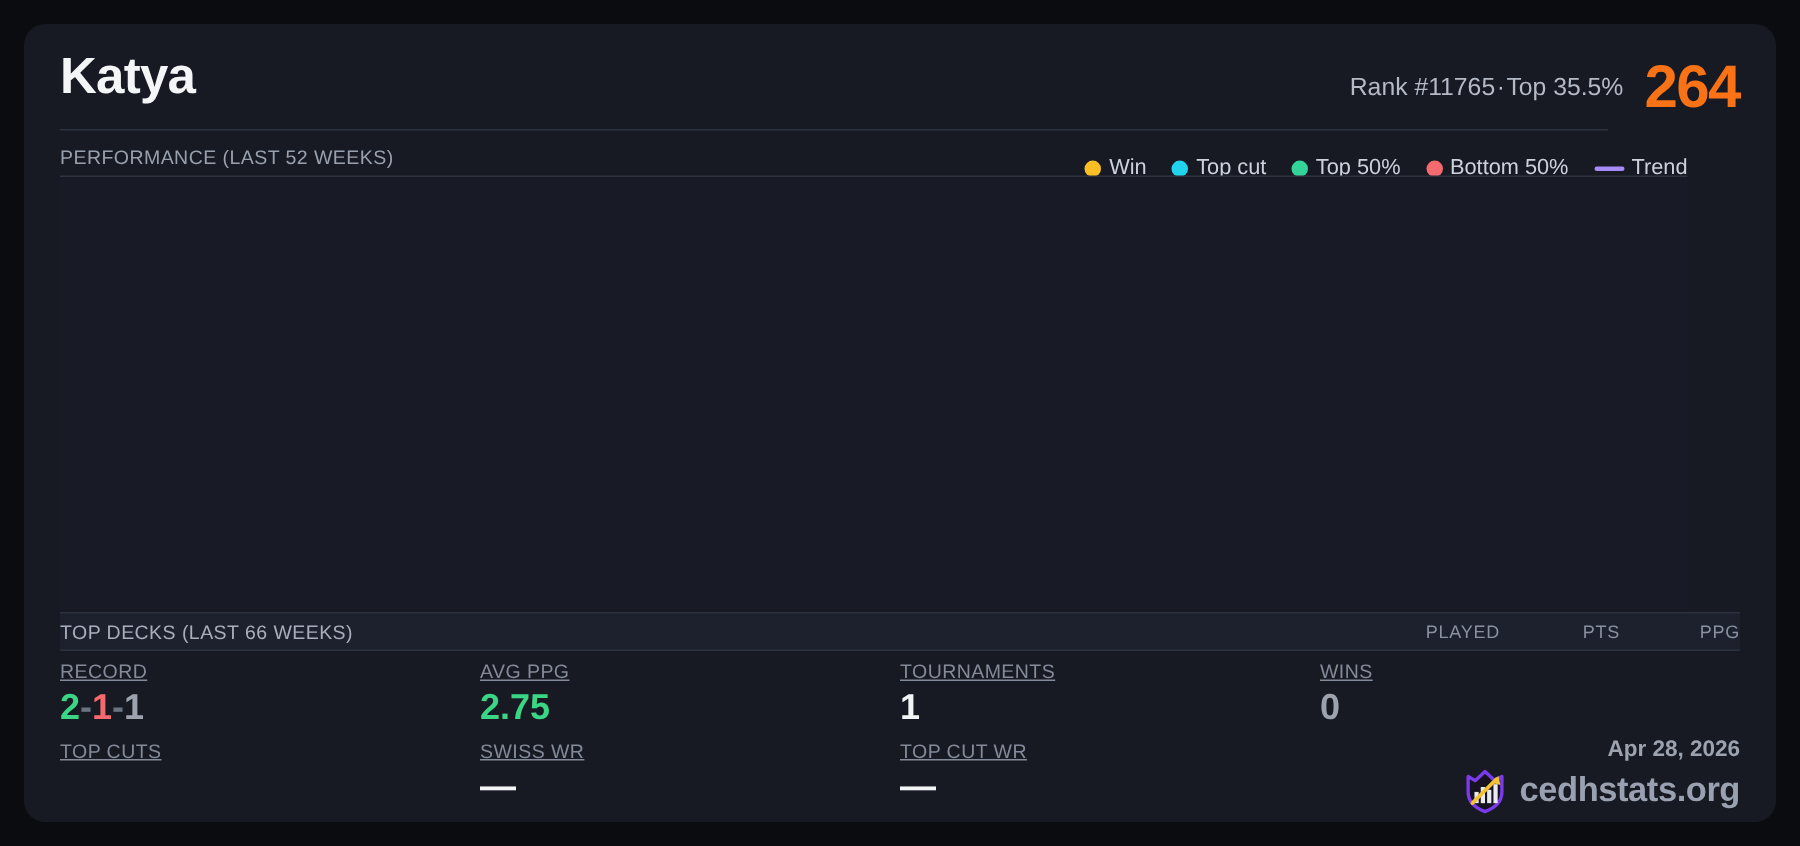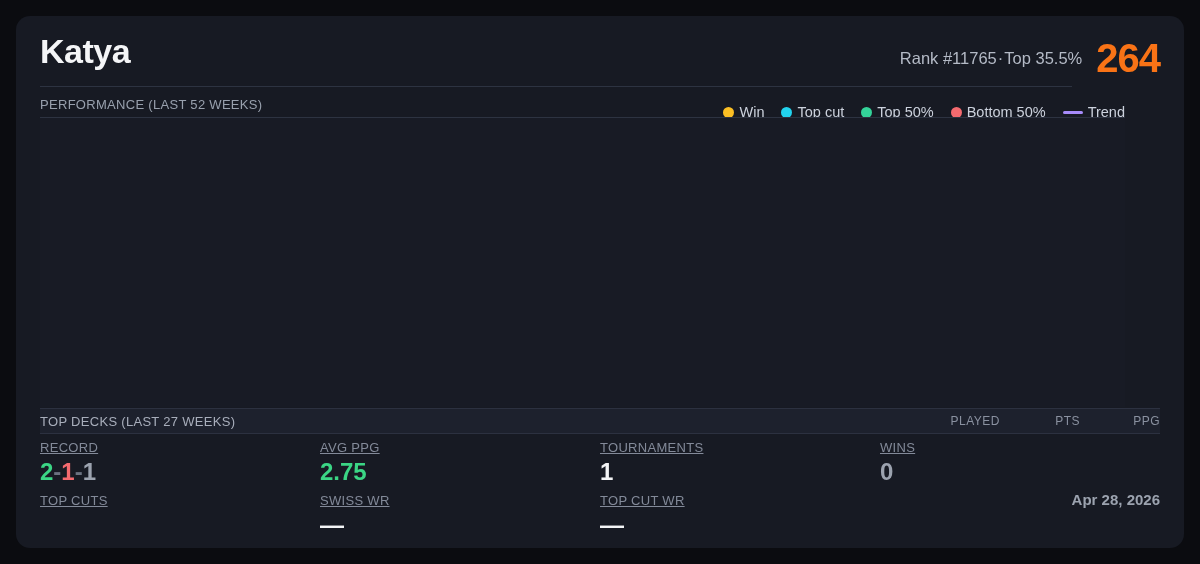--- a/index.html
+++ b/index.html
@@ -134,21 +134,21 @@
         <span class="legend-item">
           <span class="legend-line" style="background: rgb(167, 139, 250);"></span>
           <span class="legend-label">Trend</span>
         </span>
       </div>
   </div>
   <div class="rule rule-perf"></div>
   <div class="chart-area"></div>
 
   <div class="decks-row">
-    <div class="decks-heading">TOP DECKS (LAST 27 WEEKS)</div>
+    <div class="decks-heading">TOP DECKS (LAST 66 WEEKS)</div>
     <div class="decks-cols" id="deck-cols">
         <span class="deck-col">PLAYED</span>
         <span class="deck-col">PTS</span>
         <span class="deck-col">PPG</span>
       </div>
   </div>
 
   <div class="stats-grid">
 
     <div class="cell">
@@ -180,16 +180,30 @@
       <div class="stat-value">—</div>
     </div>
 
     <div class="cell">
       <div class="stat-label">TOP CUT WR</div>
       <div class="stat-value">—</div>
     </div>
 
     <div class="footer-cell">
       <div class="date">Apr 28, 2026</div>
+      <div class="brand-row">
+        <span style="display:inline-flex;">
+          <svg width="30" height="32" viewBox="0 0 32 34" aria-hidden="true">
+            <path d="M4,7 L9,10 L16,3.5 L23,10 L28,7 L28,18 C28,25.5 22.5,29.5 16,32 C9.5,29.5 4,25.5 4,18 Z" fill="#16121f" stroke="#7c3aed" stroke-width="2.4" stroke-linejoin="round"></path>
+            <rect x="8.5" y="18" width="3" height="8" fill="#e8eaf0"></rect>
+            <rect x="13" y="14.5" width="3" height="11.5" fill="#e8eaf0"></rect>
+            <rect x="17.5" y="16.5" width="3" height="9.5" fill="#e8eaf0"></rect>
+            <rect x="22" y="12.5" width="3" height="13.5" fill="#e8eaf0"></rect>
+            <line x1="7" y1="26" x2="24" y2="9" stroke="#f2c230" stroke-width="2.6" stroke-linecap="round"></line>
+            <polygon points="25.5,6.5 27,13 20.5,11.5" fill="#f2c230"></polygon>
+          </svg>
+        </span>
+        <span class="brand-text">cedhstats.org</span>
+      </div>
     </div>
 
   </div>
 </div>
 
 </body></html>

